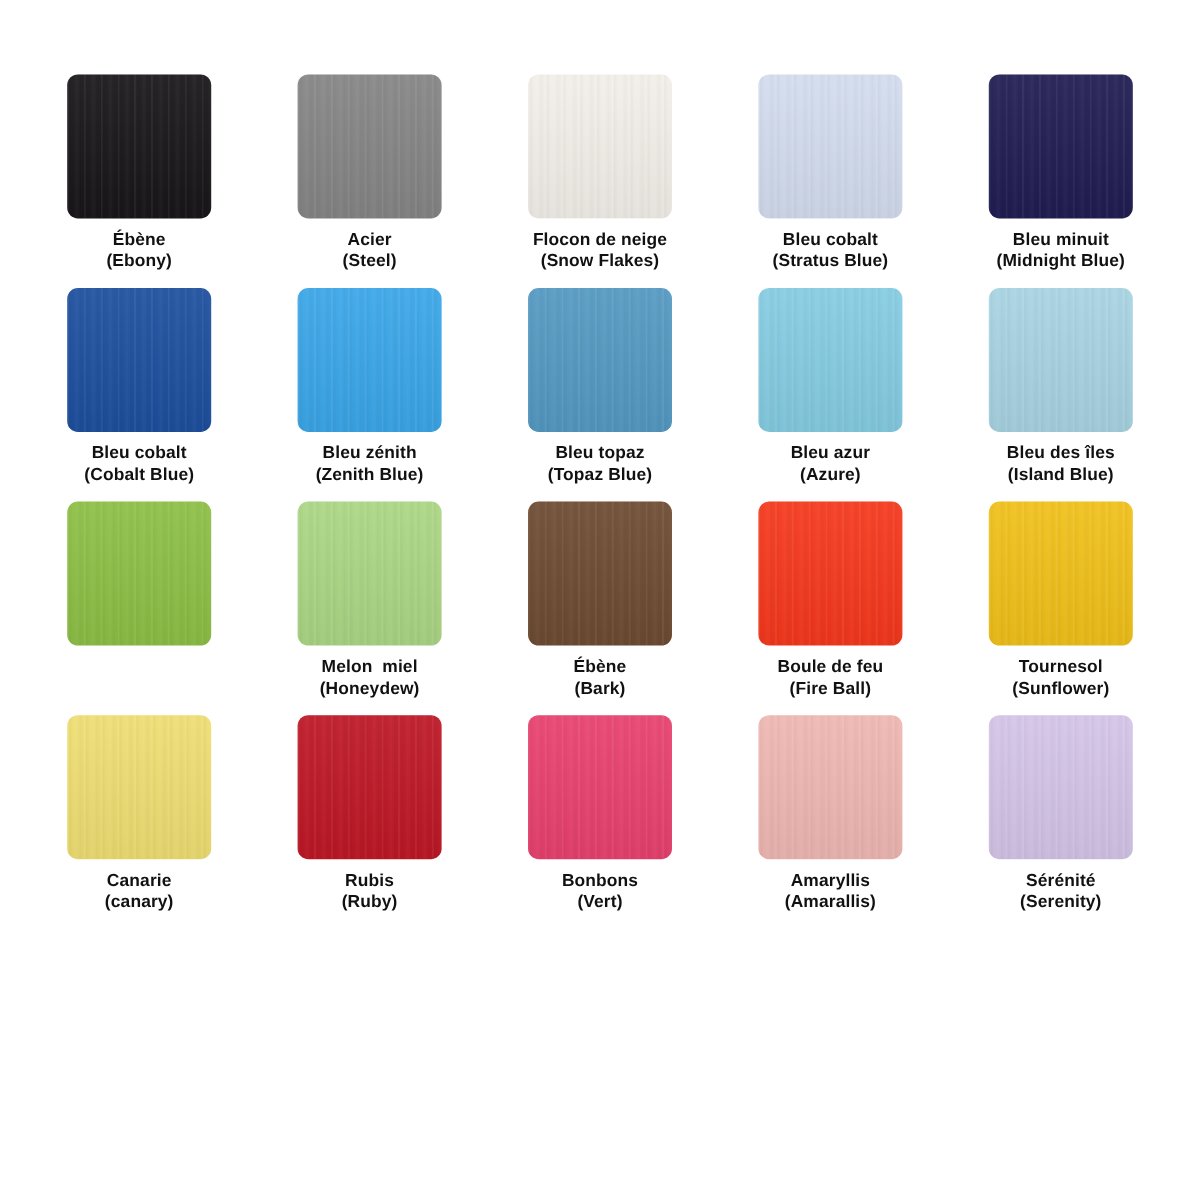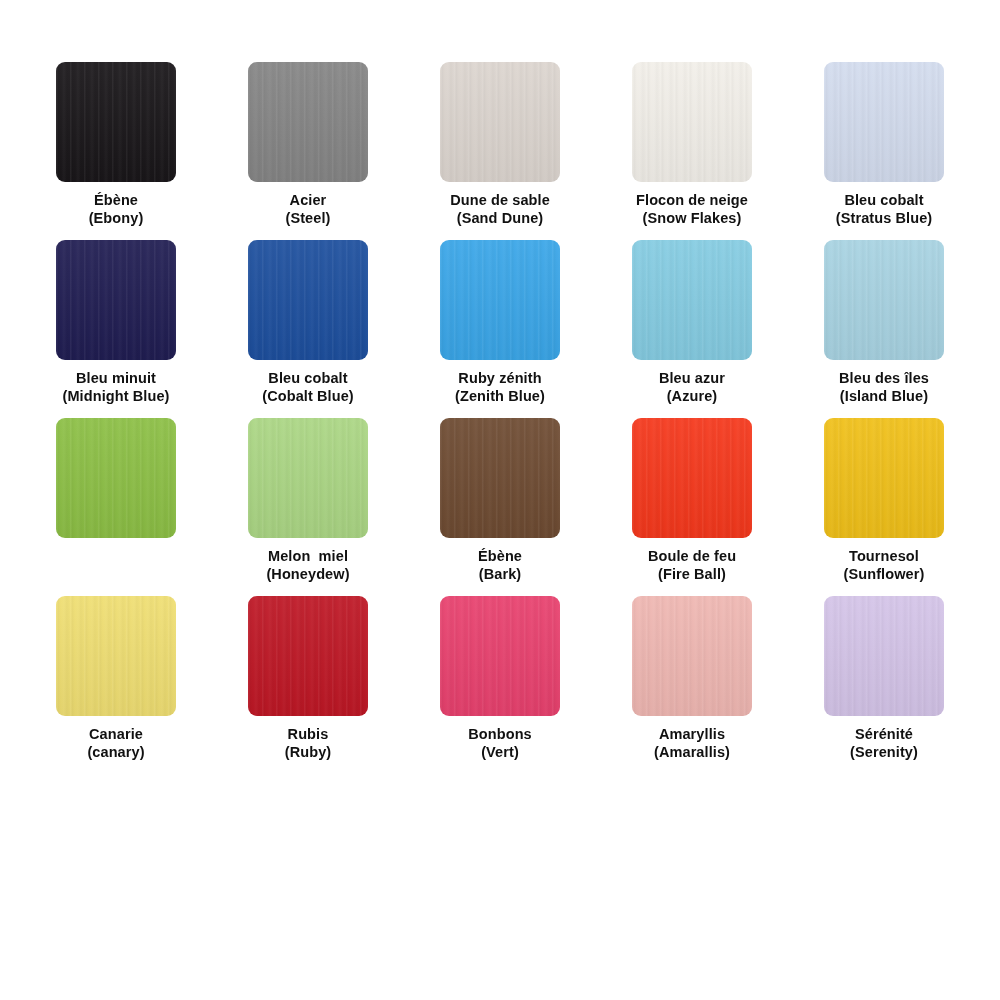--- a/index.html
+++ b/index.html
@@ -96,42 +96,42 @@
   <div class="swatch-grid">
       <div class="swatch-cell">
         <div class="swatch-chip" title="#191619" style="background-color: rgb(25, 22, 25);"></div>
         <div class="swatch-label"><span class="label-fr">Ébène</span><span class="label-en">(Ebony)</span></div>
       </div>
       <div class="swatch-cell">
         <div class="swatch-chip" title="#858585" style="background-color: rgb(133, 133, 133);"></div>
         <div class="swatch-label"><span class="label-fr">Acier</span><span class="label-en">(Steel)</span></div>
       </div>
       <div class="swatch-cell">
-        <div class="swatch-chip" title="#DCD5CF" style="background-color: rgb(220, 213, 207);"></div>
-        <div class="swatch-label"><span class="label-fr">Dune de sable</span><span class="label-en">(Sand Dune)</span></div>
-      </div>
-      <div class="swatch-cell">
         <div class="swatch-chip" title="#F2EFE9" style="background-color: rgb(242, 239, 233);"></div>
         <div class="swatch-label"><span class="label-fr">Flocon de neige</span><span class="label-en">(Snow Flakes)</span></div>
       </div>
       <div class="swatch-cell">
         <div class="swatch-chip" title="#D3DCEE" style="background-color: rgb(211, 220, 238);"></div>
         <div class="swatch-label"><span class="label-fr">Bleu cobalt</span><span class="label-en">(Stratus Blue)</span></div>
       </div>
       <div class="swatch-cell">
         <div class="swatch-chip" title="#201D52" style="background-color: rgb(32, 29, 82);"></div>
         <div class="swatch-label"><span class="label-fr">Bleu minuit</span><span class="label-en">(Midnight Blue)</span></div>
       </div>
       <div class="swatch-cell">
         <div class="swatch-chip" title="#1D4F9E" style="background-color: rgb(29, 79, 158);"></div>
         <div class="swatch-label"><span class="label-fr">Bleu cobalt</span><span class="label-en">(Cobalt Blue)</span></div>
       </div>
       <div class="swatch-cell">
         <div class="swatch-chip" title="#3AA6E8" style="background-color: rgb(58, 166, 232);"></div>
-        <div class="swatch-label"><span class="label-fr">Ruby zénith</span><span class="label-en">(Zenith Blue)</span></div>
+        <div class="swatch-label"><span class="label-fr">Bleu zénith</span><span class="label-en">(Zenith Blue)</span></div>
+      </div>
+      <div class="swatch-cell">
+        <div class="swatch-chip" title="#5499C2" style="background-color: rgb(84, 153, 194);"></div>
+        <div class="swatch-label"><span class="label-fr">Bleu topaz</span><span class="label-en">(Topaz Blue)</span></div>
       </div>
       <div class="swatch-cell">
         <div class="swatch-chip" title="#85CCE2" style="background-color: rgb(133, 204, 226);"></div>
         <div class="swatch-label"><span class="label-fr">Bleu azur</span><span class="label-en">(Azure)</span></div>
       </div>
       <div class="swatch-cell">
         <div class="swatch-chip" title="#A8D3E2" style="background-color: rgb(168, 211, 226);"></div>
         <div class="swatch-label"><span class="label-fr">Bleu des îles</span><span class="label-en">(Island Blue)</span></div>
       </div>
       <div class="swatch-cell">

